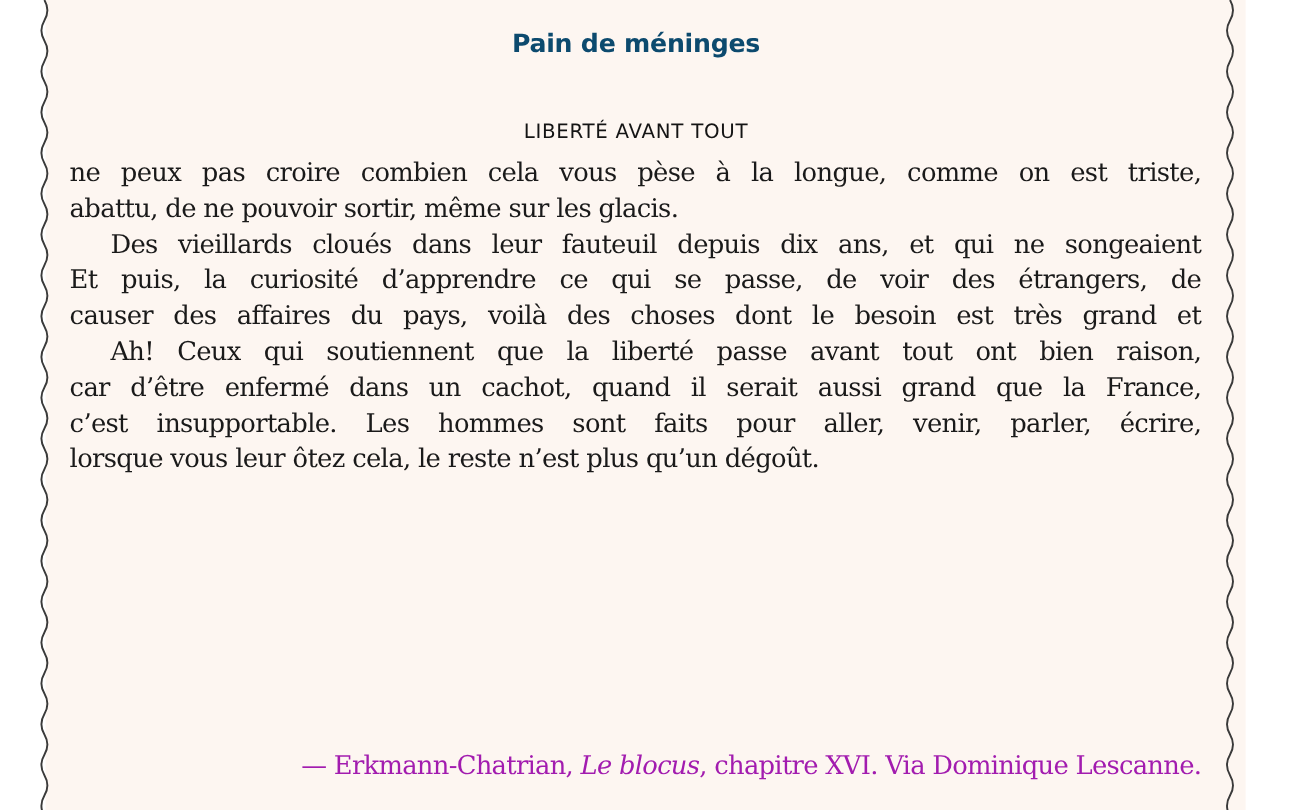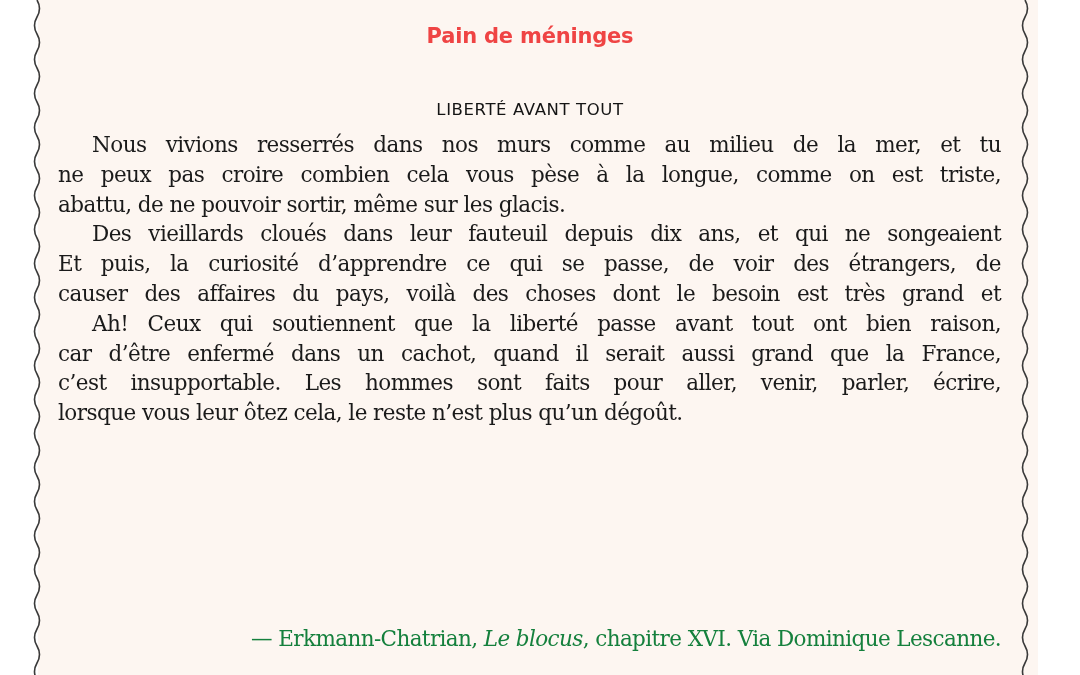--- a/index.html
+++ b/index.html
@@ -15,21 +15,21 @@
   }
   .wave {
     position: absolute; top: 0; width: 12px; height: 675px;
   }
   .wave.left { left: 31px; }
   .wave.right { left: 1019px; }
   .title {
     position: absolute; left: 0; width: 1060px; top: 24px;
     text-align: center;
     font-family: "DejaVu Sans", sans-serif;
-    font-weight: bold; font-size: 21px; color: #ef4444;
+    font-weight: bold; font-size: 21px; color: #0c4a6e;
     letter-spacing: -0.2px;
   }
   .subtitle {
     position: absolute; left: 0; width: 1060px; top: 100px;
     text-align: center;
     font-family: "DejaVu Sans", sans-serif;
     font-weight: normal; font-size: 16.5px; color: #141414;
     letter-spacing: 0.6px;
   }
   .body-text {
@@ -41,21 +41,21 @@
   .line {
     display: block; white-space: nowrap;
     text-align: justify; text-align-last: justify;
     height: 29.8px;
   }
   .line.last { text-align-last: left; }
   .line.indent { padding-left: 34px; }
   .attribution {
     position: absolute; left: 84px; top: 626px; width: 917px;
     font-family: "DejaVu Serif", serif;
-    font-size: 21.5px; color: #15803d;
+    font-size: 21.5px; color: #a21caf;
     letter-spacing: -0.6px; white-space: nowrap;
     text-align: right;
   }
   .attribution em { font-style: italic; }
 </style>
 </head>
 <body>
 
 <div class="card"></div>
 
@@ -63,21 +63,20 @@
   <path d="M6 0 q5 8.5 0 17 q-5 8.5 0 17 q5 8.5 0 17 q-5 8.5 0 17 q5 8.5 0 17 q-5 8.5 0 17 q5 8.5 0 17 q-5 8.5 0 17 q5 8.5 0 17 q-5 8.5 0 17 q5 8.5 0 17 q-5 8.5 0 17 q5 8.5 0 17 q-5 8.5 0 17 q5 8.5 0 17 q-5 8.5 0 17 q5 8.5 0 17 q-5 8.5 0 17 q5 8.5 0 17 q-5 8.5 0 17 q5 8.5 0 17 q-5 8.5 0 17 q5 8.5 0 17 q-5 8.5 0 17 q5 8.5 0 17 q-5 8.5 0 17 q5 8.5 0 17 q-5 8.5 0 17 q5 8.5 0 17 q-5 8.5 0 17 q5 8.5 0 17 q-5 8.5 0 17 q5 8.5 0 17 q-5 8.5 0 17 q5 8.5 0 17 q-5 8.5 0 17 q5 8.5 0 17 q-5 8.5 0 17 q5 8.5 0 17 q-5 8.5 0 17" fill="none" stroke="#3a3a3a" stroke-width="1.6"></path>
 </svg>
 <svg class="wave right" viewBox="0 0 12 675" preserveAspectRatio="none">
   <path d="M6 0 q5 8.5 0 17 q-5 8.5 0 17 q5 8.5 0 17 q-5 8.5 0 17 q5 8.5 0 17 q-5 8.5 0 17 q5 8.5 0 17 q-5 8.5 0 17 q5 8.5 0 17 q-5 8.5 0 17 q5 8.5 0 17 q-5 8.5 0 17 q5 8.5 0 17 q-5 8.5 0 17 q5 8.5 0 17 q-5 8.5 0 17 q5 8.5 0 17 q-5 8.5 0 17 q5 8.5 0 17 q-5 8.5 0 17 q5 8.5 0 17 q-5 8.5 0 17 q5 8.5 0 17 q-5 8.5 0 17 q5 8.5 0 17 q-5 8.5 0 17 q5 8.5 0 17 q-5 8.5 0 17 q5 8.5 0 17 q-5 8.5 0 17 q5 8.5 0 17 q-5 8.5 0 17 q5 8.5 0 17 q-5 8.5 0 17 q5 8.5 0 17 q-5 8.5 0 17 q5 8.5 0 17 q-5 8.5 0 17 q5 8.5 0 17 q-5 8.5 0 17" fill="none" stroke="#3a3a3a" stroke-width="1.6"></path>
 </svg>
 
 <div class="title">Pain de méninges</div>
 <div class="subtitle">LIBERTÉ AVANT TOUT</div>
 
 <div class="body-text">
-  <span class="line indent">Nous vivions resserrés dans nos murs comme au milieu de la mer, et tu</span>
   <span class="line">ne peux pas croire combien cela vous pèse à la longue, comme on est triste,</span>
   <span class="line last">abattu, de ne pouvoir sortir, même sur les glacis.</span>
 
   <span class="line indent">Des vieillards cloués dans leur fauteuil depuis dix ans, et qui ne songeaient</span>
   <span class="line">Et puis, la curiosité d’apprendre ce qui se passe, de voir des étrangers, de</span>
   <span class="line">causer des affaires du pays, voilà des choses dont le besoin est très grand et</span>
 
   <span class="line indent">Ah! Ceux qui soutiennent que la liberté passe avant tout ont bien raison,</span>
   <span class="line">car d’être enfermé dans un cachot, quand il serait aussi grand que la France,</span>
   <span class="line">c’est insupportable. Les hommes sont faits pour aller, venir, parler, écrire,</span>

